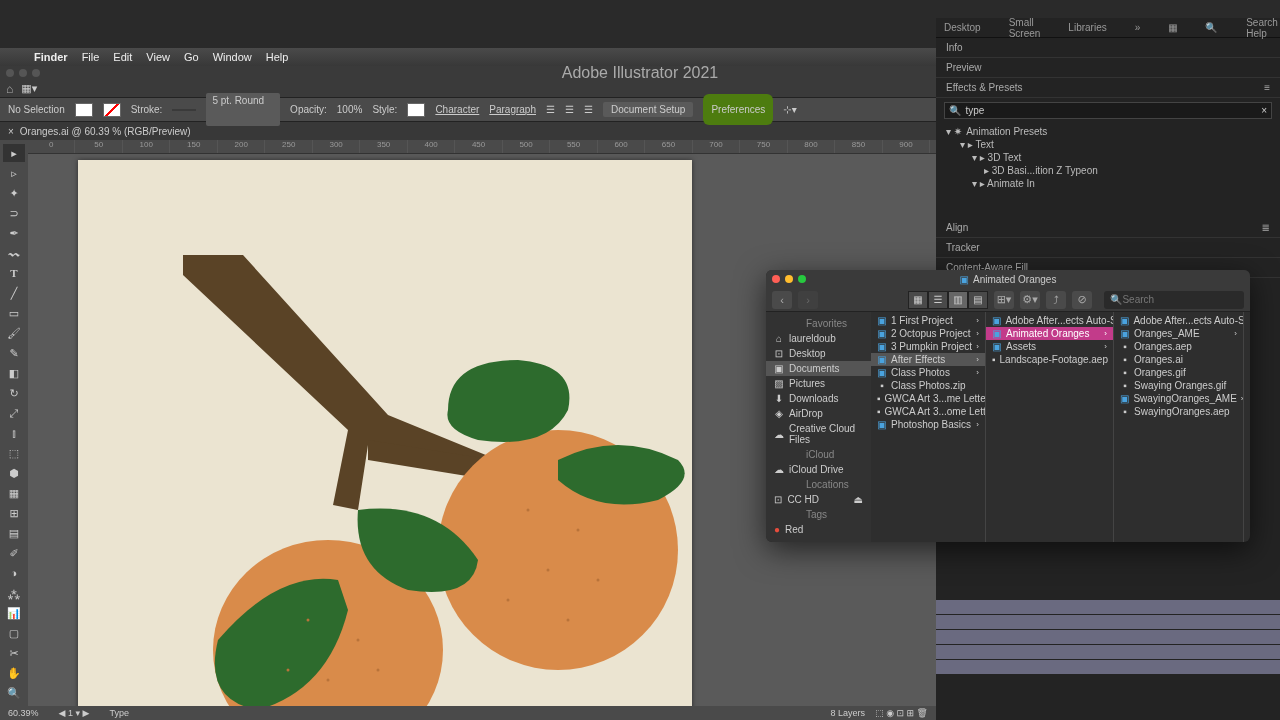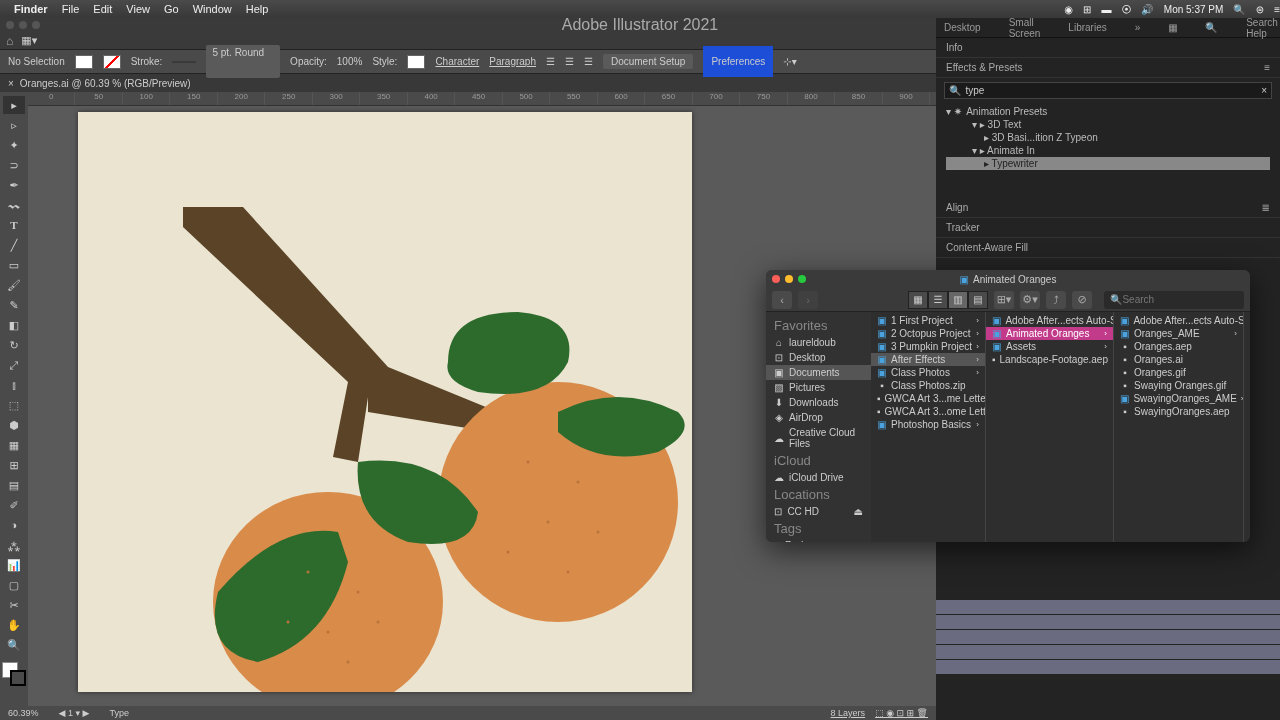--- a/index.html
+++ b/index.html
@@ -1,19 +1,19 @@
 <!DOCTYPE html>
 <html><head>
 <meta charset="utf-8">
 <style>
 * { margin: 0; padding: 0; box-sizing: border-box; font-family: -apple-system, "Helvetica Neue", Arial, sans-serif; }
 body { width: 1280px; height: 720px; background: #2a2a2a; overflow: hidden; position: relative; font-size: 11px; color: #ccc; }
 
 
-.menubar { height: 18px; background: linear-gradient(#4a4a4a,#383838); display: flex; padding: 0 0; color: #eee; font-size: 11px; justify-content: space-between; }
+.menubar { height: 18px; background: linear-gradient(#4a4a4a,#383838); display: flex; padding: 0 20px; color: #eee; font-size: 11px; justify-content: space-between; margin-top: 48px; }
 .menubar-left { display: flex; gap: 14px; align-items: center; }
 .menubar-left span:first-child { font-weight: bold; }
 .menubar-right { display: flex; gap: 10px; align-items: center; font-size: 10px; }
 .apple { font-size: 13px; }
 
 
 .app-titlebar { height: 14px; background: #3a3a3a; display: flex; align-items: center; justify-content: center; color: #aaa; font-size: 16px; position: relative; }
 .traffic { position: absolute; left: 6px; display: flex; gap: 5px; }
 .traffic span { width: 8px; height: 8px; border-radius: 50%; background: #555; display: inline-block; }
 .app-controls { height: 18px; background: #3a3a3a; border-bottom: 1px solid #222; display: flex; align-items: center; padding: 0 6px; gap: 8px; }
@@ -69,35 +69,35 @@
 .finder-title .traffic { left: 6px; }
 .finder-title .traffic span:nth-child(1){background:#ff5f56;} .finder-title .traffic span:nth-child(2){background:#ffbd2e;} .finder-title .traffic span:nth-child(3){background:#27c93f;}
 .finder-toolbar { height: 24px; background: #3a3a3a; display: flex; align-items: center; padding: 0 6px; gap: 6px; border-bottom: 1px solid #222; }
 .nav-btn { width: 20px; height: 18px; background: #4a4a4a; border-radius: 3px; display: flex; align-items: center; justify-content: center; font-size: 11px; color: #aaa; }
 .seg { display: flex; margin-left: auto; }
 .seg .b { width: 20px; height: 18px; background: #4a4a4a; display: flex; align-items: center; justify-content: center; font-size: 10px; border: 1px solid #222; }
 .seg .b.a { background: #666; }
 .finder-search { flex-shrink: 0; width: 140px; height: 18px; background: #2a2a2a; border-radius: 3px; margin-left: 6px; display: flex; align-items: center; padding: 0 6px; font-size: 10px; color: #777; }
 .finder-body { flex: 1; display: flex; overflow: hidden; }
 .sidebar { width: 105px; background: #323232; padding: 4px 0; font-size: 10px; overflow: hidden; }
-.sb-header { padding: 2px 8px; color: #888; font-size: 13px; }
+.sb-header { padding: 2px 8px; color: #888; font-size: 10px; margin-left: 32px; }
 .sb-item { padding: 2px 8px 2px 8px; display: flex; gap: 5px; align-items: center; color: #ccc; }
 .sb-item.sel { background: #555; }
 .columns { flex: 1; display: flex; }
 .col { flex: none; border-right: 1px solid #444; font-size: 10px; padding: 2px 0; overflow: hidden; }
 .col:nth-child(1){width:115px;} .col:nth-child(2){width:128px;} .col:nth-child(3){width:130px;}
 .citem { padding: 1px 6px; display: flex; align-items: center; gap: 4px; white-space: nowrap; overflow: hidden; text-overflow: ellipsis; }
 .citem .chev { margin-left: auto; font-size: 8px; }
 .citem.sel { background: #c23b8a; color: #fff; }
 .citem.sel2 { background: #555; }
 .ico { width: 10px; display: inline-block; text-align: center; }
 
 
 .statusbar { position: absolute; bottom: 0; left: 0; height: 14px; width: 936px; background: #4a4a4a; display: flex; align-items: center; padding: 0 8px; font-size: 9px; color: #ccc; gap: 20px; }
-.statusbar .r { margin-left: auto; display: flex; gap: 10px; text-decoration: underline; }
+.statusbar .r { margin-left: auto; display: flex; gap: 10px; }
 
 .fill-stroke { margin-top: 6px; width: 24px; height: 24px; position: relative; }
 .fill-stroke .f { position: absolute; width: 16px; height: 16px; background: #fff; border: 1px solid #888; }
 .fill-stroke .s { position: absolute; width: 16px; height: 16px; border: 2px solid #000; bottom: 0; right: 0; background: #4a4a4a; }
 </style>
 </head>
 <body>
 
 <div class="menubar">
   <div class="menubar-left">
@@ -151,21 +151,21 @@
   <span>Opacity:</span>
   <span>100%</span>
   <span>Style:</span>
   <span class="swatch"></span>
   <span style="text-decoration:underline">Character</span>
   <span style="text-decoration:underline">Paragraph</span>
   <span>☰</span>
   <span>☰</span>
   <span>☰</span>
   <span style="background:#5a5a5a;padding:2px 8px;border-radius:2px">Document Setup</span>
-  <span style="background:#1d4ed8;padding:10px 8px;border-radius:0">Preferences</span>
+  <span style="background:#4d7c0f;padding:10px 8px;border-radius:6px">Preferences</span>
   <span>⊹▾</span>
 </div>
 
 <div class="doctab">
   <span class="x">×</span>
   <span>Oranges.ai @ 60.39 % (RGB/Preview)</span>
 </div>
 
 <div class="main">
   <div class="toolbox">
@@ -312,35 +312,38 @@
     <span>Libraries</span>
     <span style="margin-left:auto">»</span>
     <span>▦</span>
     <span>🔍</span>
     <span>Search Help</span>
   </div>
   <div class="ae-row">
       <span>Info</span>
     </div>
   <div class="ae-row">
+      <span>Preview</span>
+    </div>
+  <div class="ae-row">
       <span>Effects &amp; Presets</span>
       <span>≡</span>
     </div>
   <div class="ae-search">
     <span>🔍</span>
     <span>type</span>
     <span class="x">×</span>
   </div>
   <div class="tree">
     <div class="tree-row">▾ ✷ <span>Animation Presets</span></div>
     <div id="treeItems">
+        <div class="tree-row indent1">▾ ▸ Text</div>
         <div class="tree-row indent2">▾ ▸ 3D Text</div>
         <div class="tree-row indent3">▸ 3D Basi...ition Z Typeon</div>
         <div class="tree-row indent2">▾ ▸ Animate In</div>
-        <div class="tree-row indent3 sel">▸ Typewriter</div>
       </div>
   </div>
   <div class="ae-row" style="margin-top:26px">
       <span>Align</span>
       <span>≣</span>
     </div>
   <div class="ae-row">
       <span>Tracker</span>
     </div>
   <div class="ae-row">

